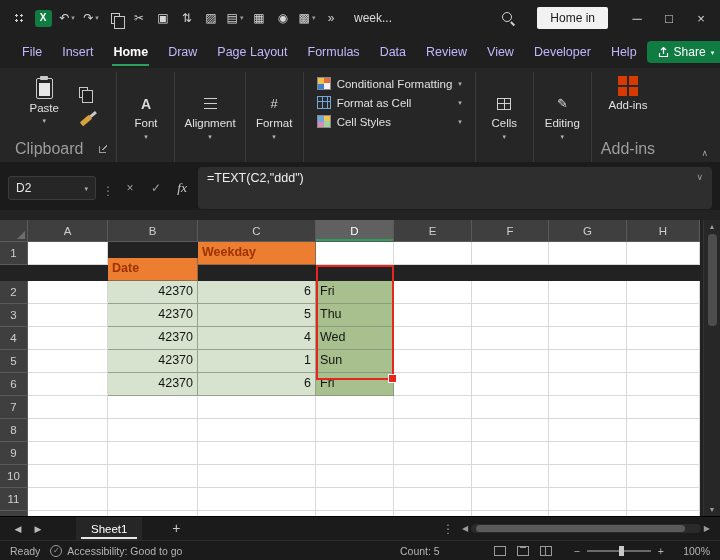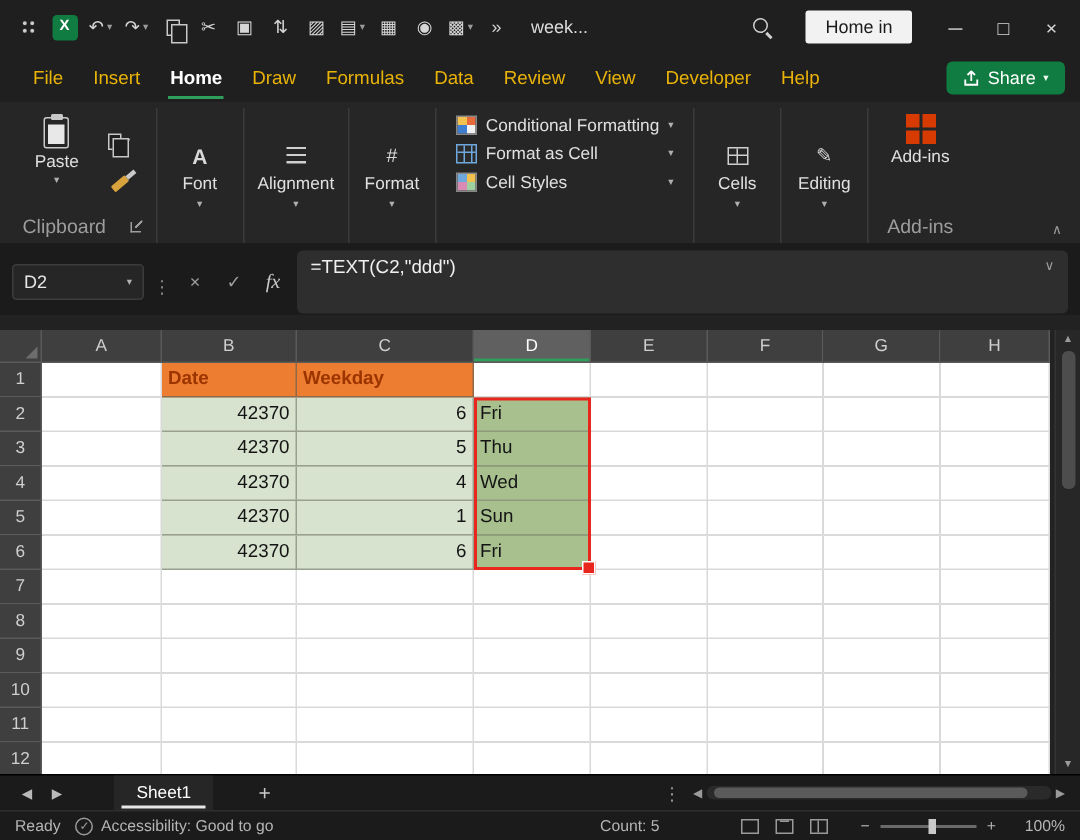--- a/index.html
+++ b/index.html
@@ -25,21 +25,21 @@
   .i-search{position:relative;width:15px;height:15px;display:inline-block}
   .i-search::before{content:"";position:absolute;left:1px;top:1px;width:8px;height:8px;border:1.5px solid #d0d0d0;border-radius:50%}
   .i-search::after{content:"";position:absolute;left:10px;top:10px;width:5px;height:1.5px;background:#d0d0d0;
     transform:rotate(45deg);transform-origin:left center}
   .signin{background:#f2f2f2;color:#1b1b1b;font-size:12px;padding:4px 13px;border-radius:2px;margin:0 12px 0 16px}
   .winctl{width:30px;height:30px;display:flex;align-items:center;justify-content:center;font-size:13px;color:#d6d6d6}
 
   
   .menubar{height:32px;display:flex;align-items:center;padding:0 10px 0 12px;background:#1f1f1f}
   .mtabs{display:flex;align-items:center}
-  .mtab{font-size:12.5px;color:#eab308;padding:8px 10px;position:relative;white-space:nowrap;cursor:pointer}
+  .mtab{font-size:12.5px;color:#c4b5fd;padding:8px 10px;position:relative;white-space:nowrap;cursor:pointer}
   .mtab.active{color:#fff;font-weight:bold}
   .mtab.active::after{content:"";position:absolute;left:9px;right:9px;bottom:1px;height:2.5px;background:var(--green-accent)}
   .share-btn{margin-left:auto;background:var(--green);color:#fff;font-size:12px;display:flex;align-items:center;
     gap:5px;padding:4px 11px;border-radius:4px}
   .share-btn .chev{font-size:7px;color:#eafbee}
 
   
   .ribbon{height:94px;background:#262626;position:relative;display:flex;align-items:stretch;padding:4px 0 0 6px}
   .rgroup{display:flex;flex-direction:column;align-items:center;padding:2px 9px 2px 9px;border-right:1px solid #3a3a3a}
   .g-top{display:flex;gap:8px;flex:1}
@@ -47,21 +47,21 @@
   .blabel{font-size:11.5px;color:#e0e0e0}
   .chev{font-size:7px;color:#b0b0b0;line-height:1}
   .icon-paste{width:17px;height:21px;border:1.5px solid #c9c9c9;border-radius:2px;position:relative;margin-top:2px}
   .icon-paste::before{content:"";position:absolute;left:50%;top:-3px;transform:translateX(-50%);width:8px;height:4px;
     background:#c9c9c9;border-radius:1px}
   .icon-paste::after{content:"";position:absolute;left:2px;right:2px;top:4px;bottom:2px;background:#e8e8e8}
   .sidecol{display:flex;flex-direction:column;gap:10px;justify-content:center;padding-top:2px}
   .sicon{display:flex;align-items:center;justify-content:center;gap:2px;width:26px;height:18px;cursor:pointer}
   .i-brush{width:12px;height:5px;background:#d8a33d;transform:rotate(-40deg);border-radius:1px;position:relative;display:inline-block}
   .i-brush::after{content:"";position:absolute;right:-7px;top:1px;width:7px;height:3px;background:#c9c9c9}
-  .glabel{margin-top:auto;display:flex;align-items:center;gap:16px;font-size:13px;color:#9d9d9d;padding:3px 0 2px}
+  .glabel{margin-top:auto;display:flex;align-items:center;gap:16px;font-size:16px;color:#9d9d9d;padding:3px 0 2px}
   .launcher{width:8px;height:8px;position:relative;display:inline-block;cursor:pointer}
   .launcher::before{content:"";position:absolute;left:0;bottom:0;width:6px;height:6px;border-left:1px solid #9d9d9d;border-bottom:1px solid #9d9d9d}
   .launcher::after{content:"";position:absolute;right:0;top:0;width:5px;height:5px;
     background:linear-gradient(135deg,transparent 40%,#9d9d9d 40% 60%,transparent 60%)}
   .collapsed{justify-content:center;gap:4px;min-width:58px;cursor:pointer}
   .cicon{height:18px;display:flex;align-items:center;justify-content:center;color:#d9d9d9;font-size:13px}
   .fonticon{font-weight:bold;font-size:14px}
   .i-align{width:13px;height:11px;display:inline-block;
     background:repeating-linear-gradient(to bottom,#cfcfcf 0 1.5px,transparent 1.5px 4.8px)}
   .i-cells{width:14px;height:12px;display:inline-block;border:1px solid #cfcfcf;
@@ -215,20 +215,21 @@
     <span class="winctl">□</span>
     <span class="winctl">×</span>
   </div>
 
   <div class="menubar">
     <span id="menu-tabs" class="mtabs">
         <span class="mtab">File</span>
         <span class="mtab">Insert</span>
         <span class="mtab active">Home</span>
         <span class="mtab">Draw</span>
+        <span class="mtab">Page Layout</span>
         <span class="mtab">Formulas</span>
         <span class="mtab">Data</span>
         <span class="mtab">Review</span>
         <span class="mtab">View</span>
         <span class="mtab">Developer</span>
         <span class="mtab">Help</span>
       </span>
     <button class="share-btn">
       <svg width="11" height="11" viewBox="0 0 11 11">
         <path d="M5.5 1v6M3 3l2.5-2.5L8 3M1.5 6v3.5h8V6" stroke="#ffffff" fill="none" stroke-width="1.2"></path>
@@ -352,21 +353,21 @@
           <div class="chead" style="width: 118px;">C</div>
           <div class="chead selcol" style="width: 78px;">D</div>
           <div class="chead" style="width: 78px;">E</div>
           <div class="chead" style="width: 77px;">F</div>
           <div class="chead" style="width: 78px;">G</div>
           <div class="chead" style="width: 73px;">H</div>
         </div>
         <div class="grow">
           <div class="rhead">1</div>
           <div class="cell" style="width: 80px;"></div>
-          <div class="cell c-orange" style="width: 90px;">Date</div>
+          <div class="cell c-orange" style="width: 90px; margin-top: 16px;">Date</div>
           <div class="cell c-orange" style="width: 118px;">Weekday</div>
           <div class="cell" style="width: 78px;"></div>
           <div class="cell" style="width: 78px;"></div>
           <div class="cell" style="width: 77px;"></div>
           <div class="cell" style="width: 78px;"></div>
           <div class="cell" style="width: 73px;"></div>
         </div>
         <div class="grow">
           <div class="rhead">2</div>
           <div class="cell" style="width: 80px;"></div>

